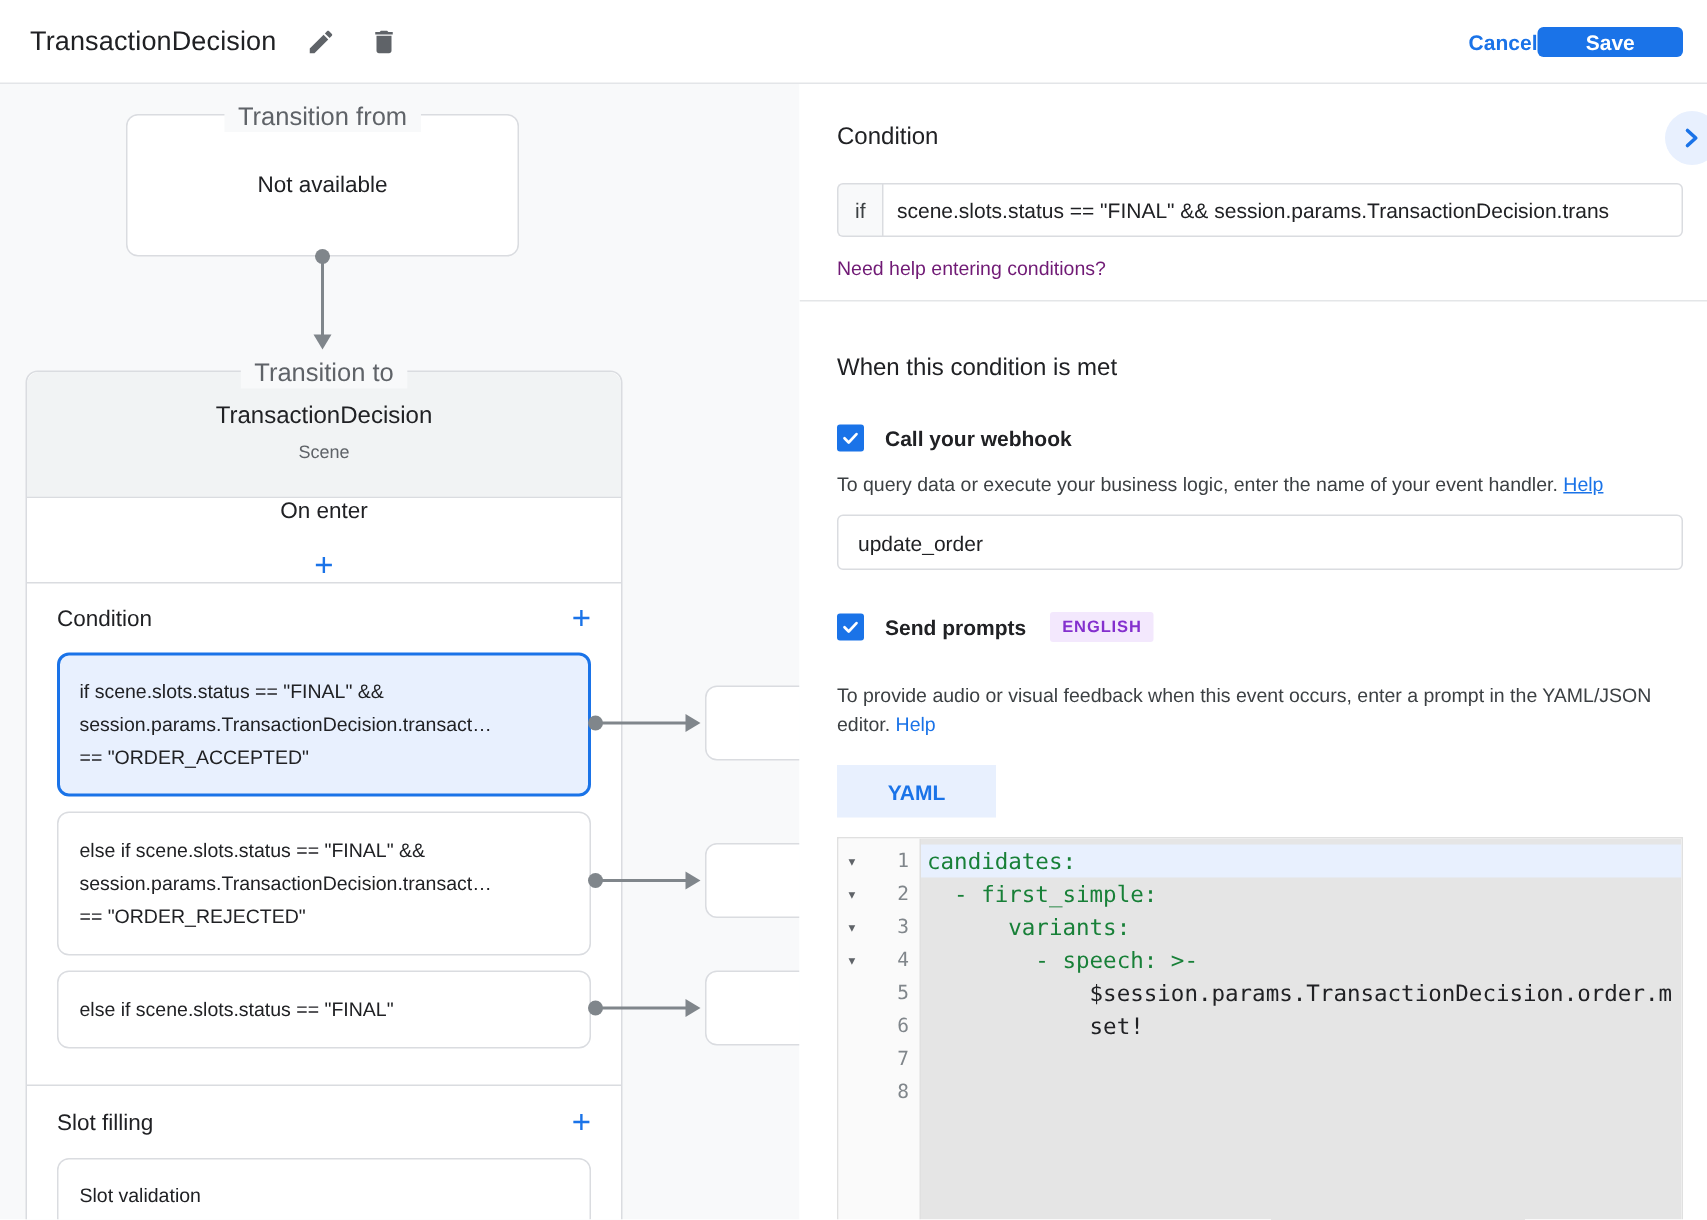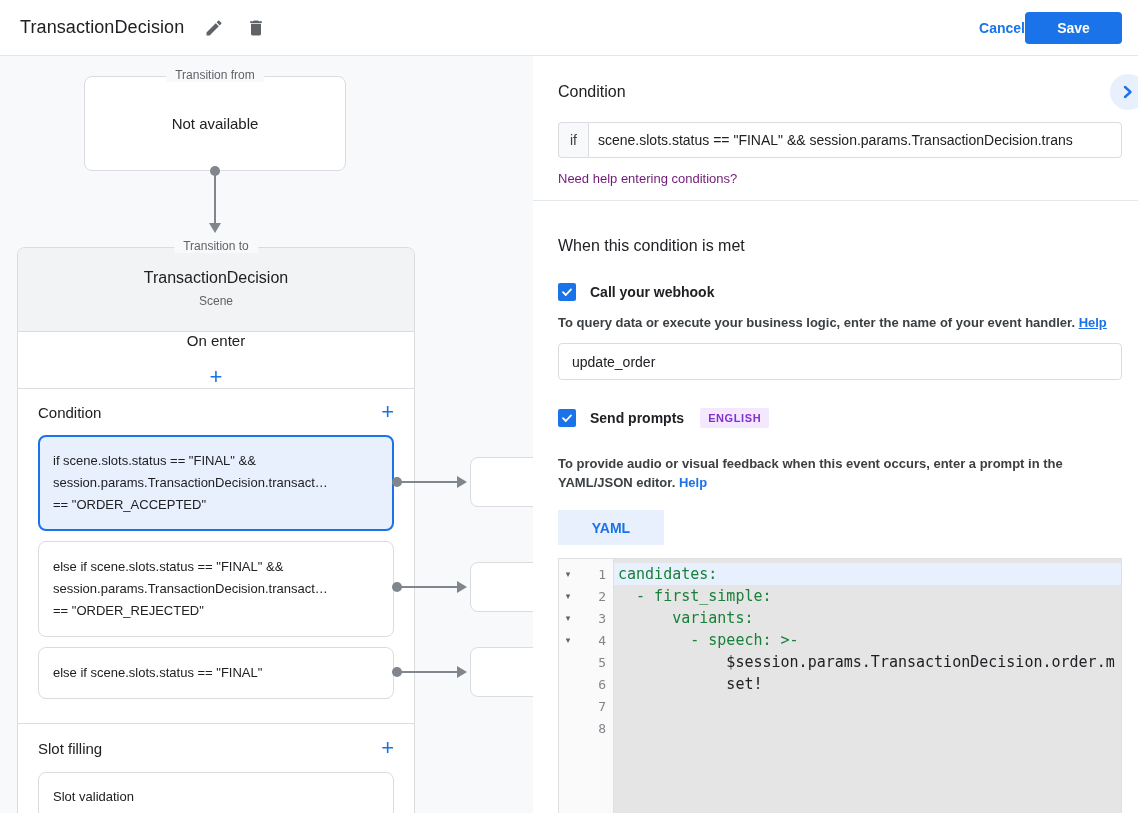--- a/index.html
+++ b/index.html
@@ -14,31 +14,31 @@
     padding:0 16px 0 20px; border-bottom:1px solid #e3e5e8; background:#fff;
   }
   .topbar-title { font-size:18px; color:#202124; letter-spacing:.1px; }
   .icon-btn { border:none; background:none; cursor:pointer; margin-left:18px;
     width:24px; height:24px; display:flex; align-items:center; justify-content:center; }
   .icon-btn svg { fill:#5f6368; }
   .topbar-spacer { flex:1; }
   .cancel-btn { border:none; background:none; color:#1a73e8; font-size:14px;
     font-weight:bold; cursor:pointer; font-family:inherit; }
   .save-btn { background:#1a73e8; color:#fff; border:none; border-radius:4px;
-    width:97px; height:32px; font-size:14px; font-weight:bold; cursor:pointer; font-family:inherit; }
+    width:97px; height:20px; font-size:14px; font-weight:bold; cursor:pointer; font-family:inherit; }
 
   
   .main { display:flex; height:757px; }
   .canvas { width:533px; background:#f8f9fa; position:relative; overflow:hidden; flex:none; }
   .panel  { flex:1; background:#fff; position:relative; padding:0 16px 0 25px; overflow:hidden; }
 
   
   .fieldset-box { position:absolute; background:#fff; border:1px solid #dadce0; border-radius:8px; }
   .legend { position:absolute; top:-9px; left:50%; transform:translateX(-50%);
-    background:#f8f9fa; padding:0 9px; font-size:12px; color:#5f6368; white-space:nowrap; }
+    background:#f8f9fa; padding:0 9px; font-size:17px; color:#5f6368; white-space:nowrap; }
   .tfrom { left:84px; top:20px; width:262px; height:95px;
     display:flex; align-items:center; justify-content:center; }
   .tfrom-text { font-size:15px; color:#202124;text-align:center; }
 
   .vconn-dot { position:absolute; left:210px; top:110px; width:10px; height:10px;
     border-radius:50%; background:#80868b; }
   .vconn-line { position:absolute; left:214px; top:115px; width:2px; height:53px; background:#80868b; }
   .vconn-arrow { position:absolute; left:209px; top:167px; width:0; height:0;
     border-left:6px solid transparent; border-right:6px solid transparent; border-top:10px solid #80868b; }
 
@@ -81,21 +81,21 @@
   .if-input { flex:1; border:1px solid #dadce0; border-radius:0 4px 4px 0; padding:0 9px;
     font-size:14px; color:#202124; font-family:inherit; outline:none; background:#fff; }
   .help-link { display:inline-block; margin-top:13px; font-size:13px; color:#701a75;
     text-decoration:none; cursor:pointer; }
   .panel-divider { margin:14px -16px 0 -25px; border-bottom:1px solid #e4e6e8; }
   .h-whenmet { margin-top:36px; }
   .check-row { margin-top:28px; display:flex; align-items:center; }
   .checkbox { width:18px; height:18px; background:#1a73e8; border-radius:2px; flex:none;
     display:flex; align-items:center; justify-content:center; cursor:pointer; }
   .check-label { margin-left:14px; font-size:14px; font-weight:bold; color:#202124; }
-  .desc { margin-top:12px; font-size:13px; color:#3c4043; line-height:19px;font-weight:bold; }
+  .desc { margin-top:12px; font-size:13px; color:#3c4043; line-height:19px; }
   .desc a { color:#1a73e8; cursor:pointer; }
   .u { text-decoration:underline; }
   .nu { text-decoration:none; }
   .text-input { margin-top:11px; width:100%; height:37px; border:1px solid #dadce0;
     border-radius:4px; padding:0 13px; font-size:14px; color:#202124; font-family:inherit;
     outline:none; background:#fff; }
   .lang-badge { margin-left:16px; background:#f3e8fd; color:#8430ce; font-size:11px;
     font-weight:bold; letter-spacing:.6px; padding:4px 8px; border-radius:2px; }
   .tabs { margin-top:18px; display:flex; }
   .tab { width:106px; height:35px; display:flex; align-items:center; justify-content:center;

